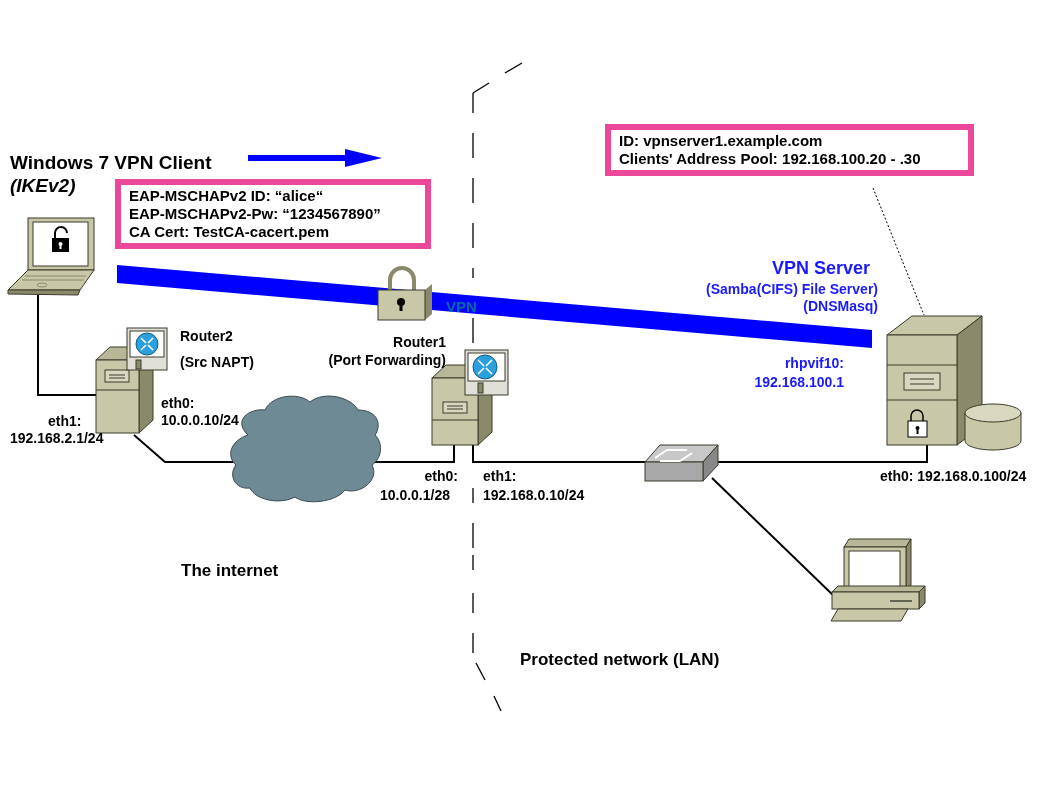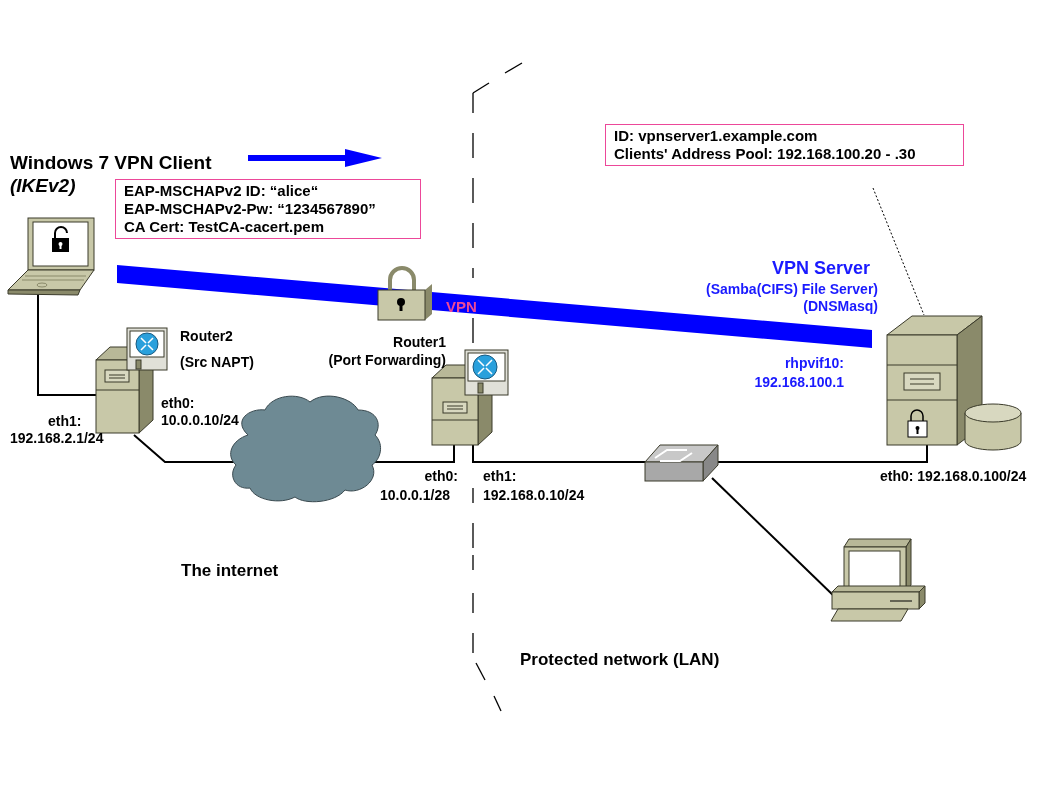--- a/index.html
+++ b/index.html
@@ -1,21 +1,21 @@
 <!DOCTYPE html>
 <html><head>
 <meta charset="utf-8">
 <style>
   html, body { margin: 0; padding: 0; background: #ffffff; }
   #stage { position: relative; width: 1058px; height: 794px; overflow: hidden; background: #ffffff; font-family: "Liberation Sans", sans-serif; }
   #stage svg.bg { position: absolute; left: 0; top: 0; }
   .lbl { position: absolute; font-family: "Liberation Sans", sans-serif; font-weight: bold; color: #000; white-space: nowrap; line-height: 1.15; }
   .blue { color: #1a1aff; }
   .right { text-align: right; }
-  .box { position: absolute; border: 1px solid #ec4899; background: #fff; padding: 2px 8px; font-family: "Liberation Sans", sans-serif; font-weight: bold; font-size: 15px; line-height: 18px; }
+  .box { position: absolute; border: 6px solid #ec4899; background: #fff; padding: 2px 8px; font-family: "Liberation Sans", sans-serif; font-weight: bold; font-size: 15px; line-height: 18px; }
   .box div { white-space: nowrap; }
 </style>
 </head>
 <body>
 
 <div id="stage">
   <svg class="bg" width="1058" height="794" viewBox="0 0 1058 794">
 
     <g stroke="#000" stroke-width="1.3" fill="none">
       <line x1="522" y1="63" x2="505" y2="73"></line>
@@ -164,21 +164,21 @@
     <div>Clients' Address Pool: 192.168.100.20 - .30</div>
   </div>
 
   <div class="lbl blue right" style="right:188px; top:258px; font-size:18px;">VPN Server</div>
   <div class="lbl blue right" style="right:180px; top:281px; font-size:14px;">(Samba(CIFS) File Server)</div>
   <div class="lbl blue right" style="right:180px; top:298px; font-size:14px;">(DNSMasq)</div>
   <div class="lbl blue right" style="right:214px; top:355px; font-size:14px;">rhpvif10:</div>
   <div class="lbl blue right" style="right:214px; top:374px; font-size:14px;">192.168.100.1</div>
   <div class="lbl" style="left:880px; top:468px; font-size:14px;">eth0: 192.168.0.100/24</div>
 
-  <div class="lbl" style="left:446px; top:298px; font-size:15px; color:#ec4899;">VPN</div>
+  <div class="lbl" style="left:446px; top:298px; font-size:15px; color:#0369a1;">VPN</div>
 
   <div class="lbl" style="left:180px; top:328px; font-size:14px;">Router2</div>
   <div class="lbl" style="left:180px; top:354px; font-size:14px;">(Src NAPT)</div>
   <div class="lbl" style="left:161px; top:395px; font-size:14px;">eth0:</div>
   <div class="lbl" style="left:161px; top:412px; font-size:14px;">10.0.0.10/24</div>
   <div class="lbl" style="left:48px; top:413px; font-size:14px;">eth1:</div>
   <div class="lbl" style="left:10px; top:430px; font-size:14px;">192.168.2.1/24</div>
 
   <div class="lbl right" style="right:612px; top:334px; font-size:14px;">Router1</div>
   <div class="lbl right" style="right:612px; top:352px; font-size:14px;">(Port Forwarding)</div>

